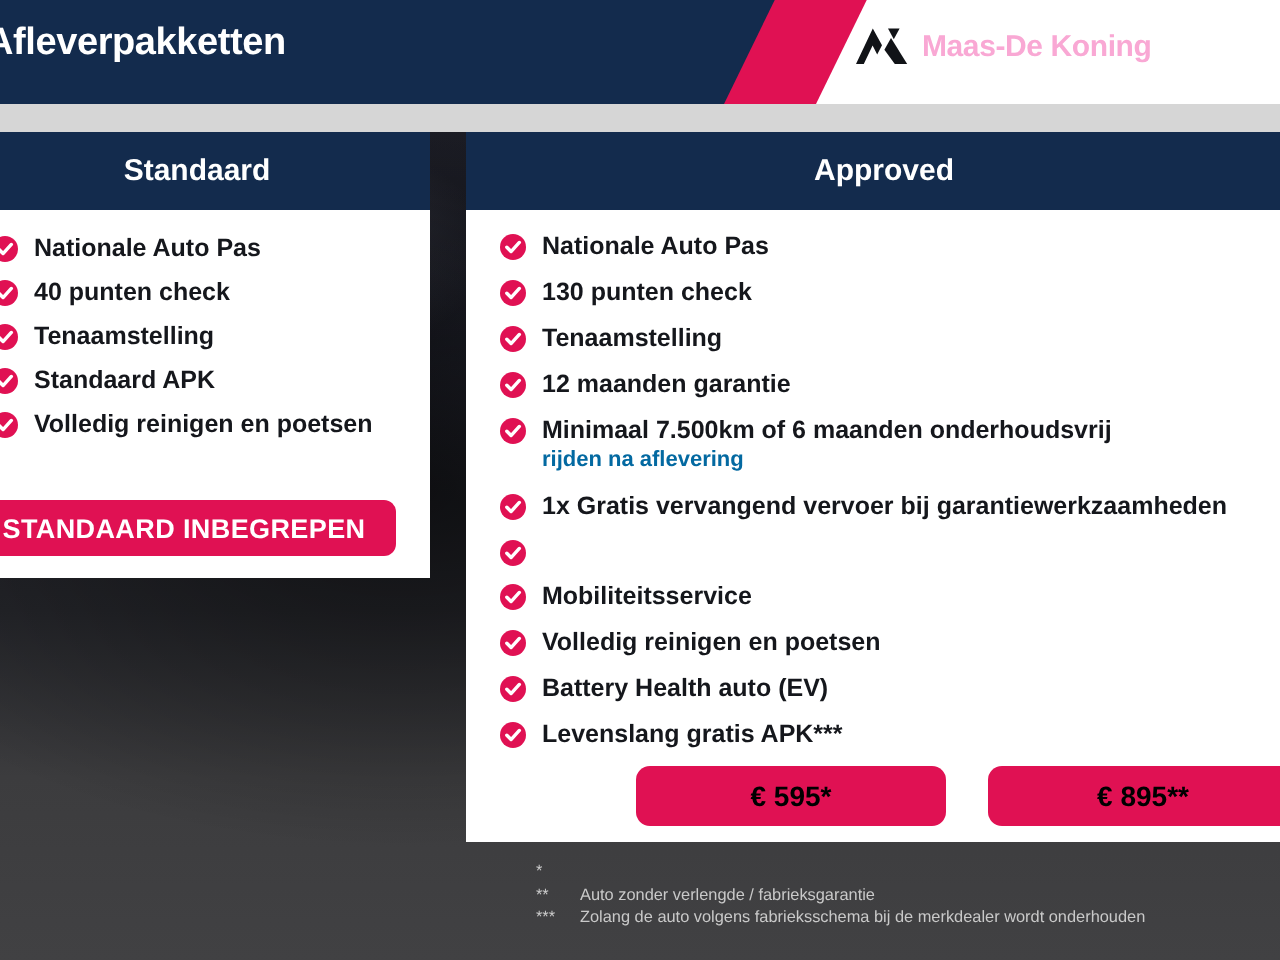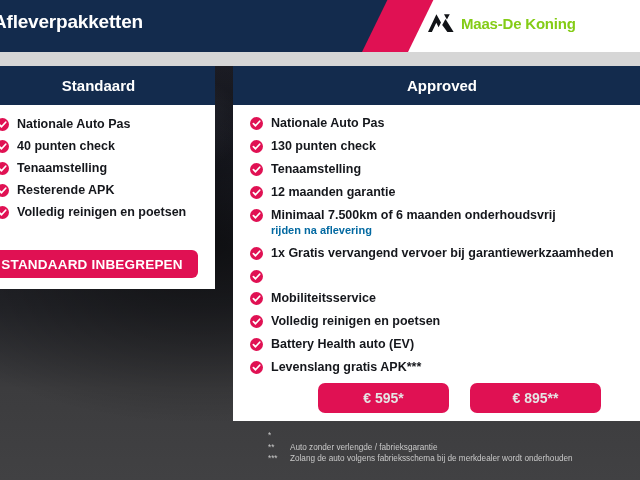--- a/index.html
+++ b/index.html
@@ -73,21 +73,21 @@
   }
   .logo-wrap {
     position: absolute;
     left: 428px; top: 13px;
     display: flex;
     align-items: center;
     gap: 7px;
   }
   .logo-mark { display: block; }
   .logo-text {
-    color: #84cc16;
+    color: #f9a8d4;
     font-size: 15px;
     font-weight: bold;
     letter-spacing: -0.2px;
     white-space: nowrap;
   }
 
   
   .gray-band {
     position: absolute;
     left: 0; top: 52px;
@@ -192,26 +192,26 @@
   .price-row {
     position: absolute;
     left: 233px; top: 383px;
     width: 418px;
     display: flex;
     gap: 21px;
     padding-left: 85px;
     box-sizing: border-box;
   }
   .price-btn {
-    width: 131px;
+    width: 155px;
     height: 30px;
     background: #E01153;
     border-radius: 7px;
     border: none;
-    color: #e5e5e5;
+    color: #000000;
     font-family: "Liberation Sans", sans-serif;
     font-size: 14px;
     font-weight: bold;
     display: flex;
     align-items: center;
     justify-content: center;
     white-space: nowrap;
     cursor: pointer;
   }
 
@@ -283,21 +283,21 @@
                 <circle cx="8" cy="8" r="8" fill="#E01153"></circle>
                 <path d="M4.2 8.2 L6.8 10.8 L11.9 5.2" stroke="#ffffff" stroke-width="2.1" fill="none" stroke-linecap="round" stroke-linejoin="round"></path>
               </svg></span>
             <span>Tenaamstelling</span>
           </li>
           <li>
             <span class="bullet"><svg viewBox="0 0 16 16" width="13" height="13">
                 <circle cx="8" cy="8" r="8" fill="#E01153"></circle>
                 <path d="M4.2 8.2 L6.8 10.8 L11.9 5.2" stroke="#ffffff" stroke-width="2.1" fill="none" stroke-linecap="round" stroke-linejoin="round"></path>
               </svg></span>
-            <span>Resterende APK</span>
+            <span>Standaard APK</span>
           </li>
           <li>
             <span class="bullet"><svg viewBox="0 0 16 16" width="13" height="13">
                 <circle cx="8" cy="8" r="8" fill="#E01153"></circle>
                 <path d="M4.2 8.2 L6.8 10.8 L11.9 5.2" stroke="#ffffff" stroke-width="2.1" fill="none" stroke-linecap="round" stroke-linejoin="round"></path>
               </svg></span>
             <span>Volledig reinigen en poetsen</span>
           </li>
         </ul>
     </div>

